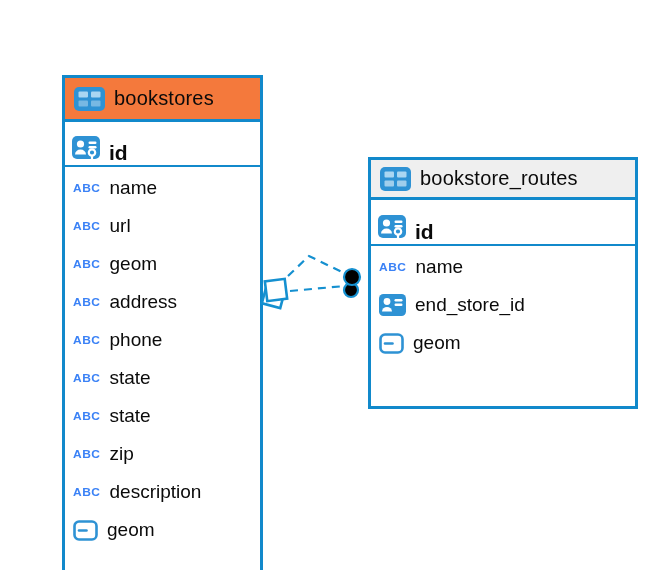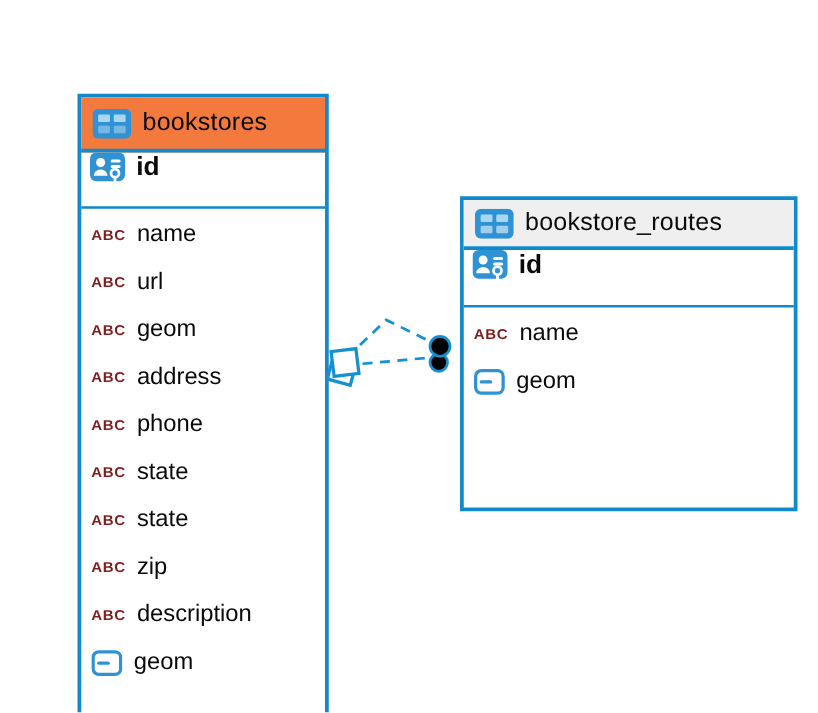--- a/index.html
+++ b/index.html
@@ -31,21 +31,21 @@
     padding: 0 9px;
     border-bottom: 3px solid #1189cb;
     font-size: 20px;
     letter-spacing: 0.2px;
     white-space: nowrap;
   }
   .table-routes .table-header { height: 37px; }
 
   .pk-row {
     display: flex;
-    align-items: flex-start;
+    align-items: flex-end;
     gap: 8px;
     height: 43px;
     padding: 0 7px;
     border-bottom: 2px solid #1189cb;
     font-weight: bold;
     font-size: 21px;
   }
   .table-routes .pk-row { height: 44px; }
 
   .rows { padding: 2px 0 10px 0; }
@@ -60,21 +60,21 @@
     font-size: 19px;
     white-space: nowrap;
   }
 
   .abc-icon {
     display: inline-block;
     min-width: 27px;
     font-weight: 800;
     font-size: 12px;
     letter-spacing: 0.5px;
-    color: #7f1d1d;
+    color: #3b82f6;
     transform: scaleY(0.95);
     text-align: left;
   }
   .icon-holder { display: inline-flex; align-items: center; }
 
   #connector-layer {
     position: absolute;
     left: 0; top: 0;
     width: 654px; height: 570px;
     z-index: 3;
@@ -220,20 +220,34 @@
       <span>id</span>
     </div>
     <div class="rows">
   <div class="col-row">
     <span class="abc-icon">ABC</span>
 
     <span class="col-label">name</span>
   </div>
 
 
+  <div class="col-row">
+
+    <span class="icon-holder ref-ic">
+      <svg width="27" height="22" viewBox="0 0 27 22">
+        <rect x="0" y="0" width="27" height="22" rx="4.5" fill="#2e92d4"></rect>
+        <circle cx="8" cy="7.5" r="3.4" fill="#ffffff"></circle>
+        <path d="M3 17.5 a5 4.6 0 0 1 10 0 z" fill="#ffffff"></path>
+        <rect x="15.5" y="5" width="8" height="2.4" rx="1.2" fill="#ffffff"></rect>
+        <rect x="15.5" y="9.5" width="8" height="2.4" rx="1.2" fill="#ffffff"></rect>
+      </svg>
+    </span>
+
+    <span class="col-label">end_store_id</span>
+  </div>
 
   <div class="col-row">
 
     <span class="icon-holder geo-ic">
       <svg width="25" height="21" viewBox="0 0 25 21">
         <rect x="1.5" y="1.5" width="22" height="18" rx="4.5" fill="none" stroke="#2e92d4" stroke-width="2.6"></rect>
         <line x1="6" y1="10.5" x2="13.5" y2="10.5" stroke="#2e92d4" stroke-width="2.6" stroke-linecap="round"></line>
       </svg>
     </span>
     <span class="col-label">geom</span>

